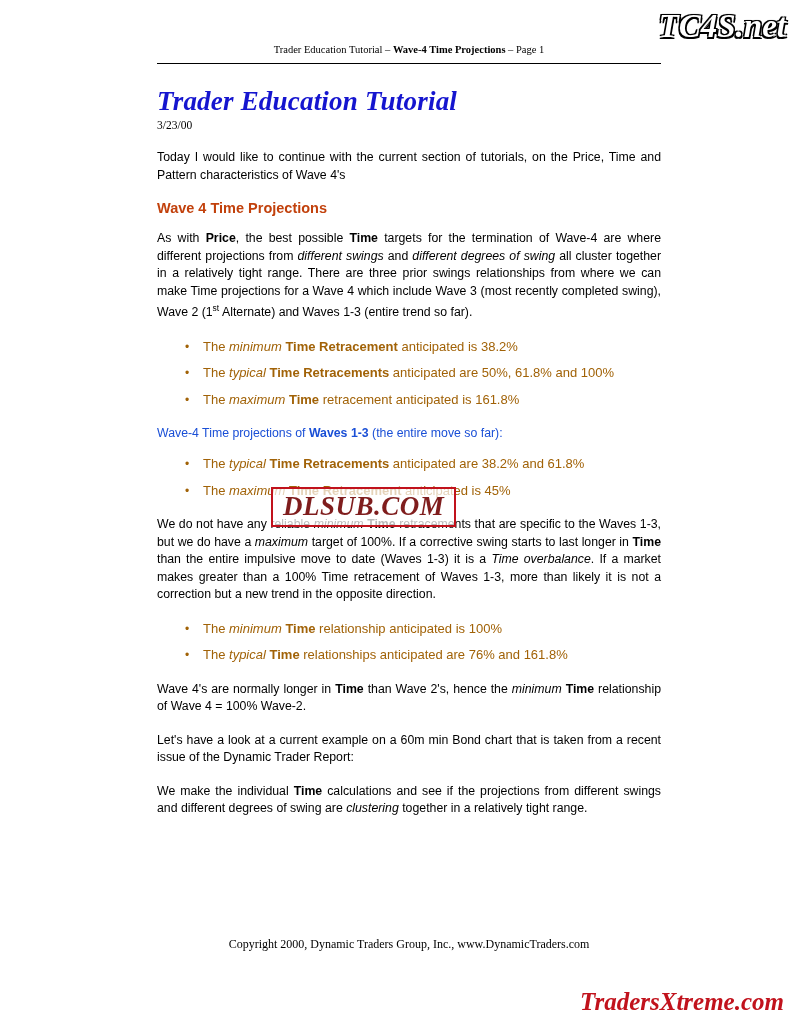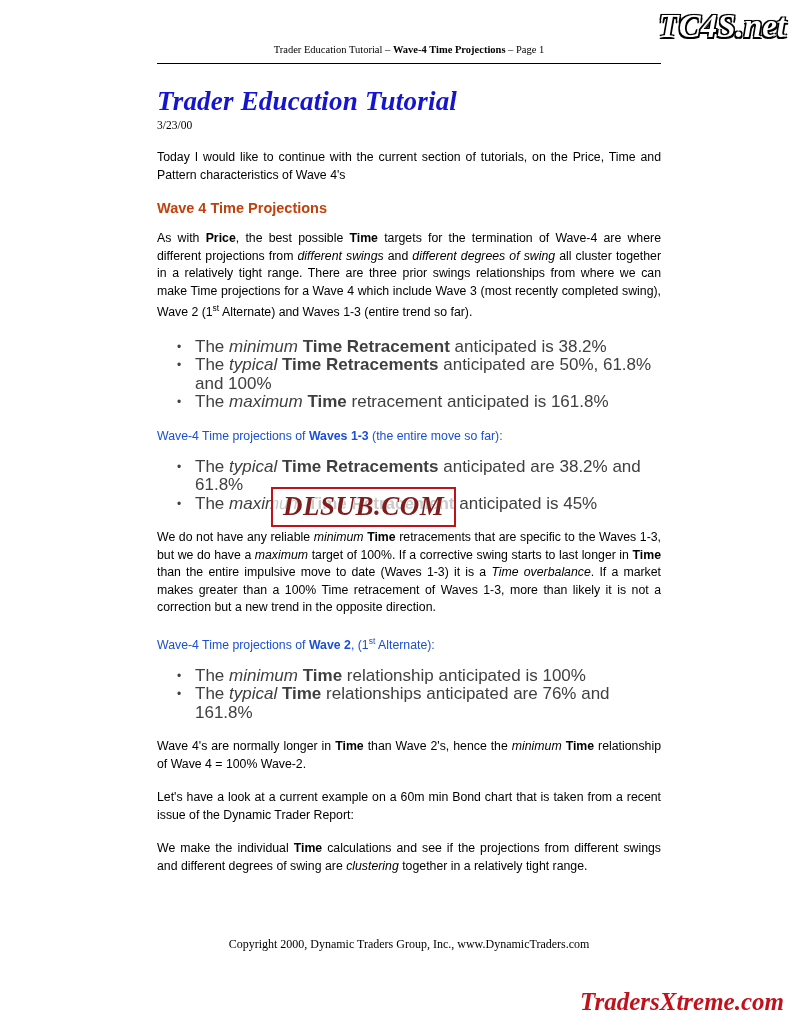--- a/index.html
+++ b/index.html
@@ -97,26 +97,26 @@
     margin: 0 0 13px 0;
     line-height: 17px;
   }
   .subhead b { font-weight: bold; }
   ul.bullets {
     margin: 0 0 16px 0;
     padding: 0;
     list-style: none;
   }
   ul.bullets li {
-    font-size: 17px;
+    font-size: 13px;
     line-height: 18.5px;
-    color: #404040;
+    color: #a16207;
     position: relative;
     padding-left: 38px;
-    margin: 0;
+    margin: 8px;
   }
   ul.bullets li::before {
     content: "\2022";
     position: absolute;
     left: 20px;
     top: 0;
     font-size: 12px;
   }
   b { font-weight: bold; }
   i { font-style: italic; }
@@ -201,21 +201,20 @@
 
     <div class="subhead"><span>Wave-4 Time projections of </span><b>Waves 1-3</b><span> (the entire move so far):</span></div>
 
     <ul class="bullets">
       <li><span>The </span><i>typical</i><span> </span><b>Time Retracements</b><span> anticipated are 38.2% and 61.8%</span></li>
       <li><span>The </span><i>maximum</i><span> </span><b>Time Retracement</b><span> anticipated is 45%</span></li>
     </ul>
 
     <p class="body"><span>We do not have any reliable </span><i>minimum</i><span> </span><b>Time</b><span> retracements that are specific to the Waves 1-3, but we do have a </span><i>maximum</i><span> target of 100%. If a corrective swing starts to last longer in </span><b>Time</b><span> than the entire impulsive move to date (Waves 1-3) it is a </span><i>Time overbalance</i><span>. If a market makes greater than a 100% Time retracement of Waves 1-3, more than likely it is not a correction but a new trend in the opposite direction.</span></p>
 
-    <div class="subhead"><span>Wave-4 Time projections of </span><b>Wave 2</b><span>, (1</span><span class="sup">st</span><span> Alternate):</span></div>
 
     <ul class="bullets">
       <li><span>The </span><i>minimum</i><span> </span><b>Time</b><span> relationship anticipated is 100%</span></li>
       <li><span>The </span><i>typical</i><span> </span><b>Time</b><span> relationships anticipated are 76% and 161.8%</span></li>
     </ul>
 
     <p class="body"><span>Wave 4's are normally longer in </span><b>Time</b><span> than Wave 2's, hence the </span><i>minimum</i><span> </span><b>Time</b><span> relationship of Wave 4 = 100% Wave-2.</span></p>
 
     <p class="body">Let's have a look at a current example on a 60m min Bond chart that is taken from a recent issue of the Dynamic Trader Report:</p>
 

